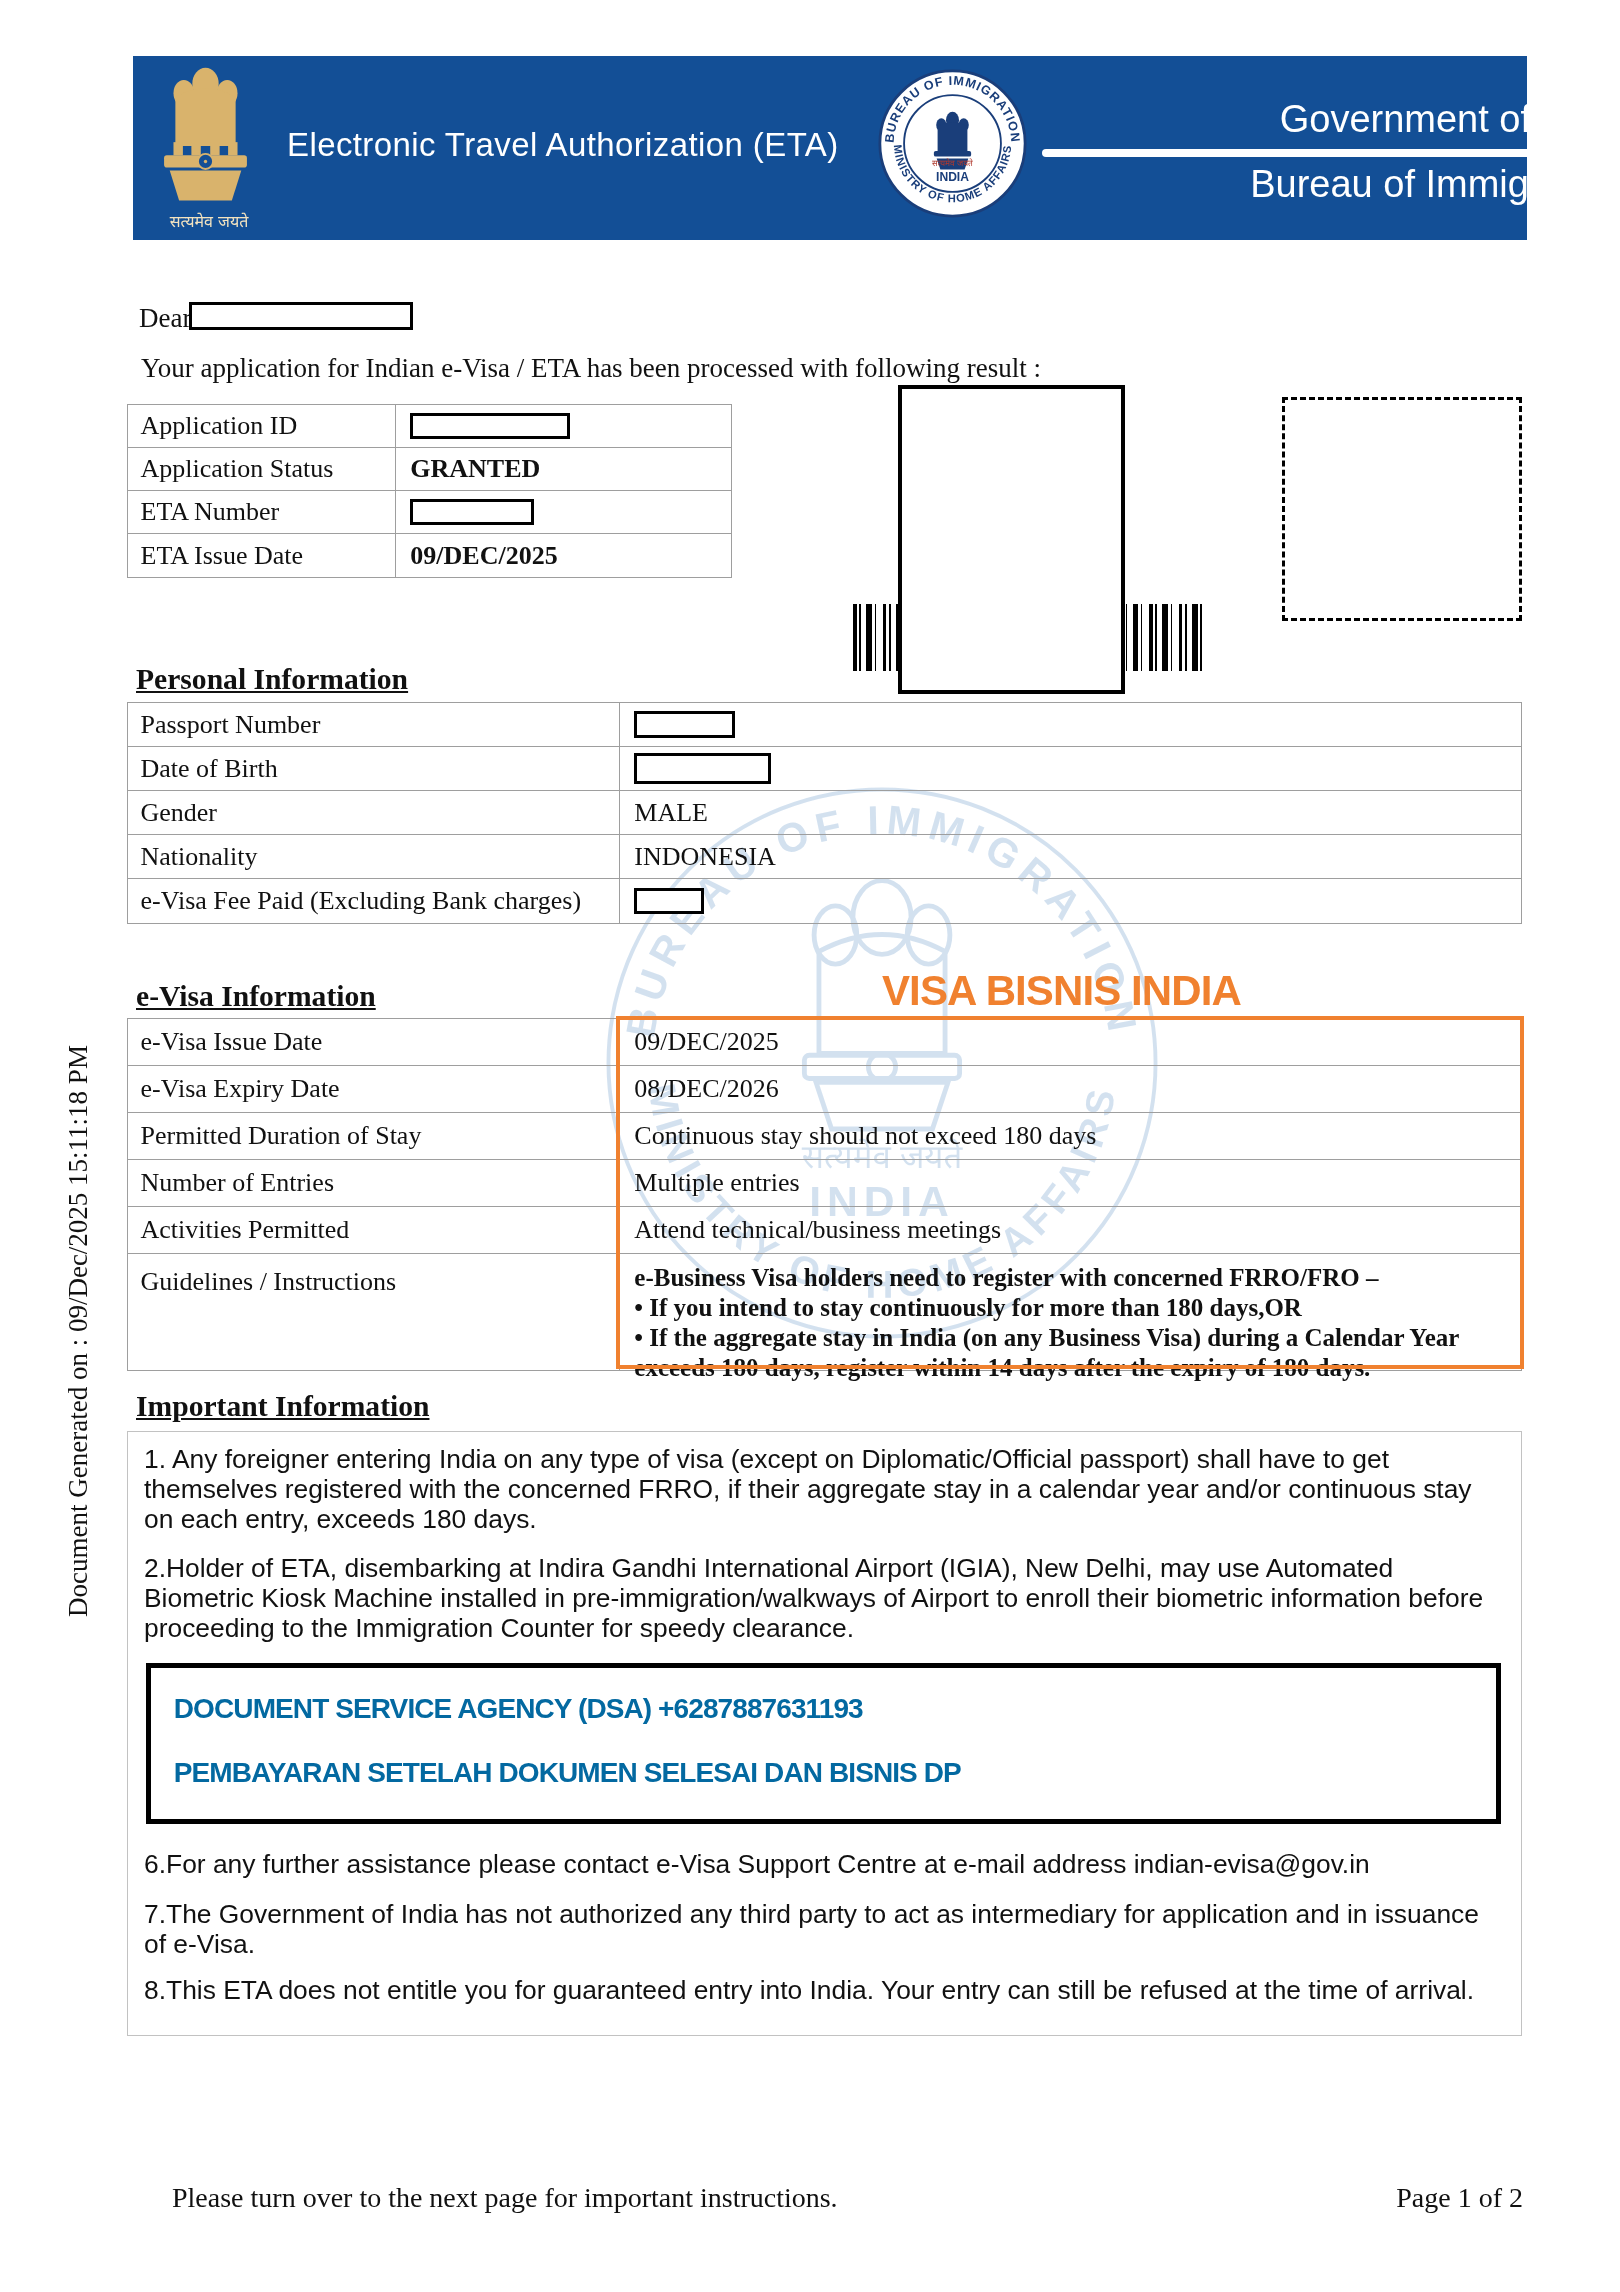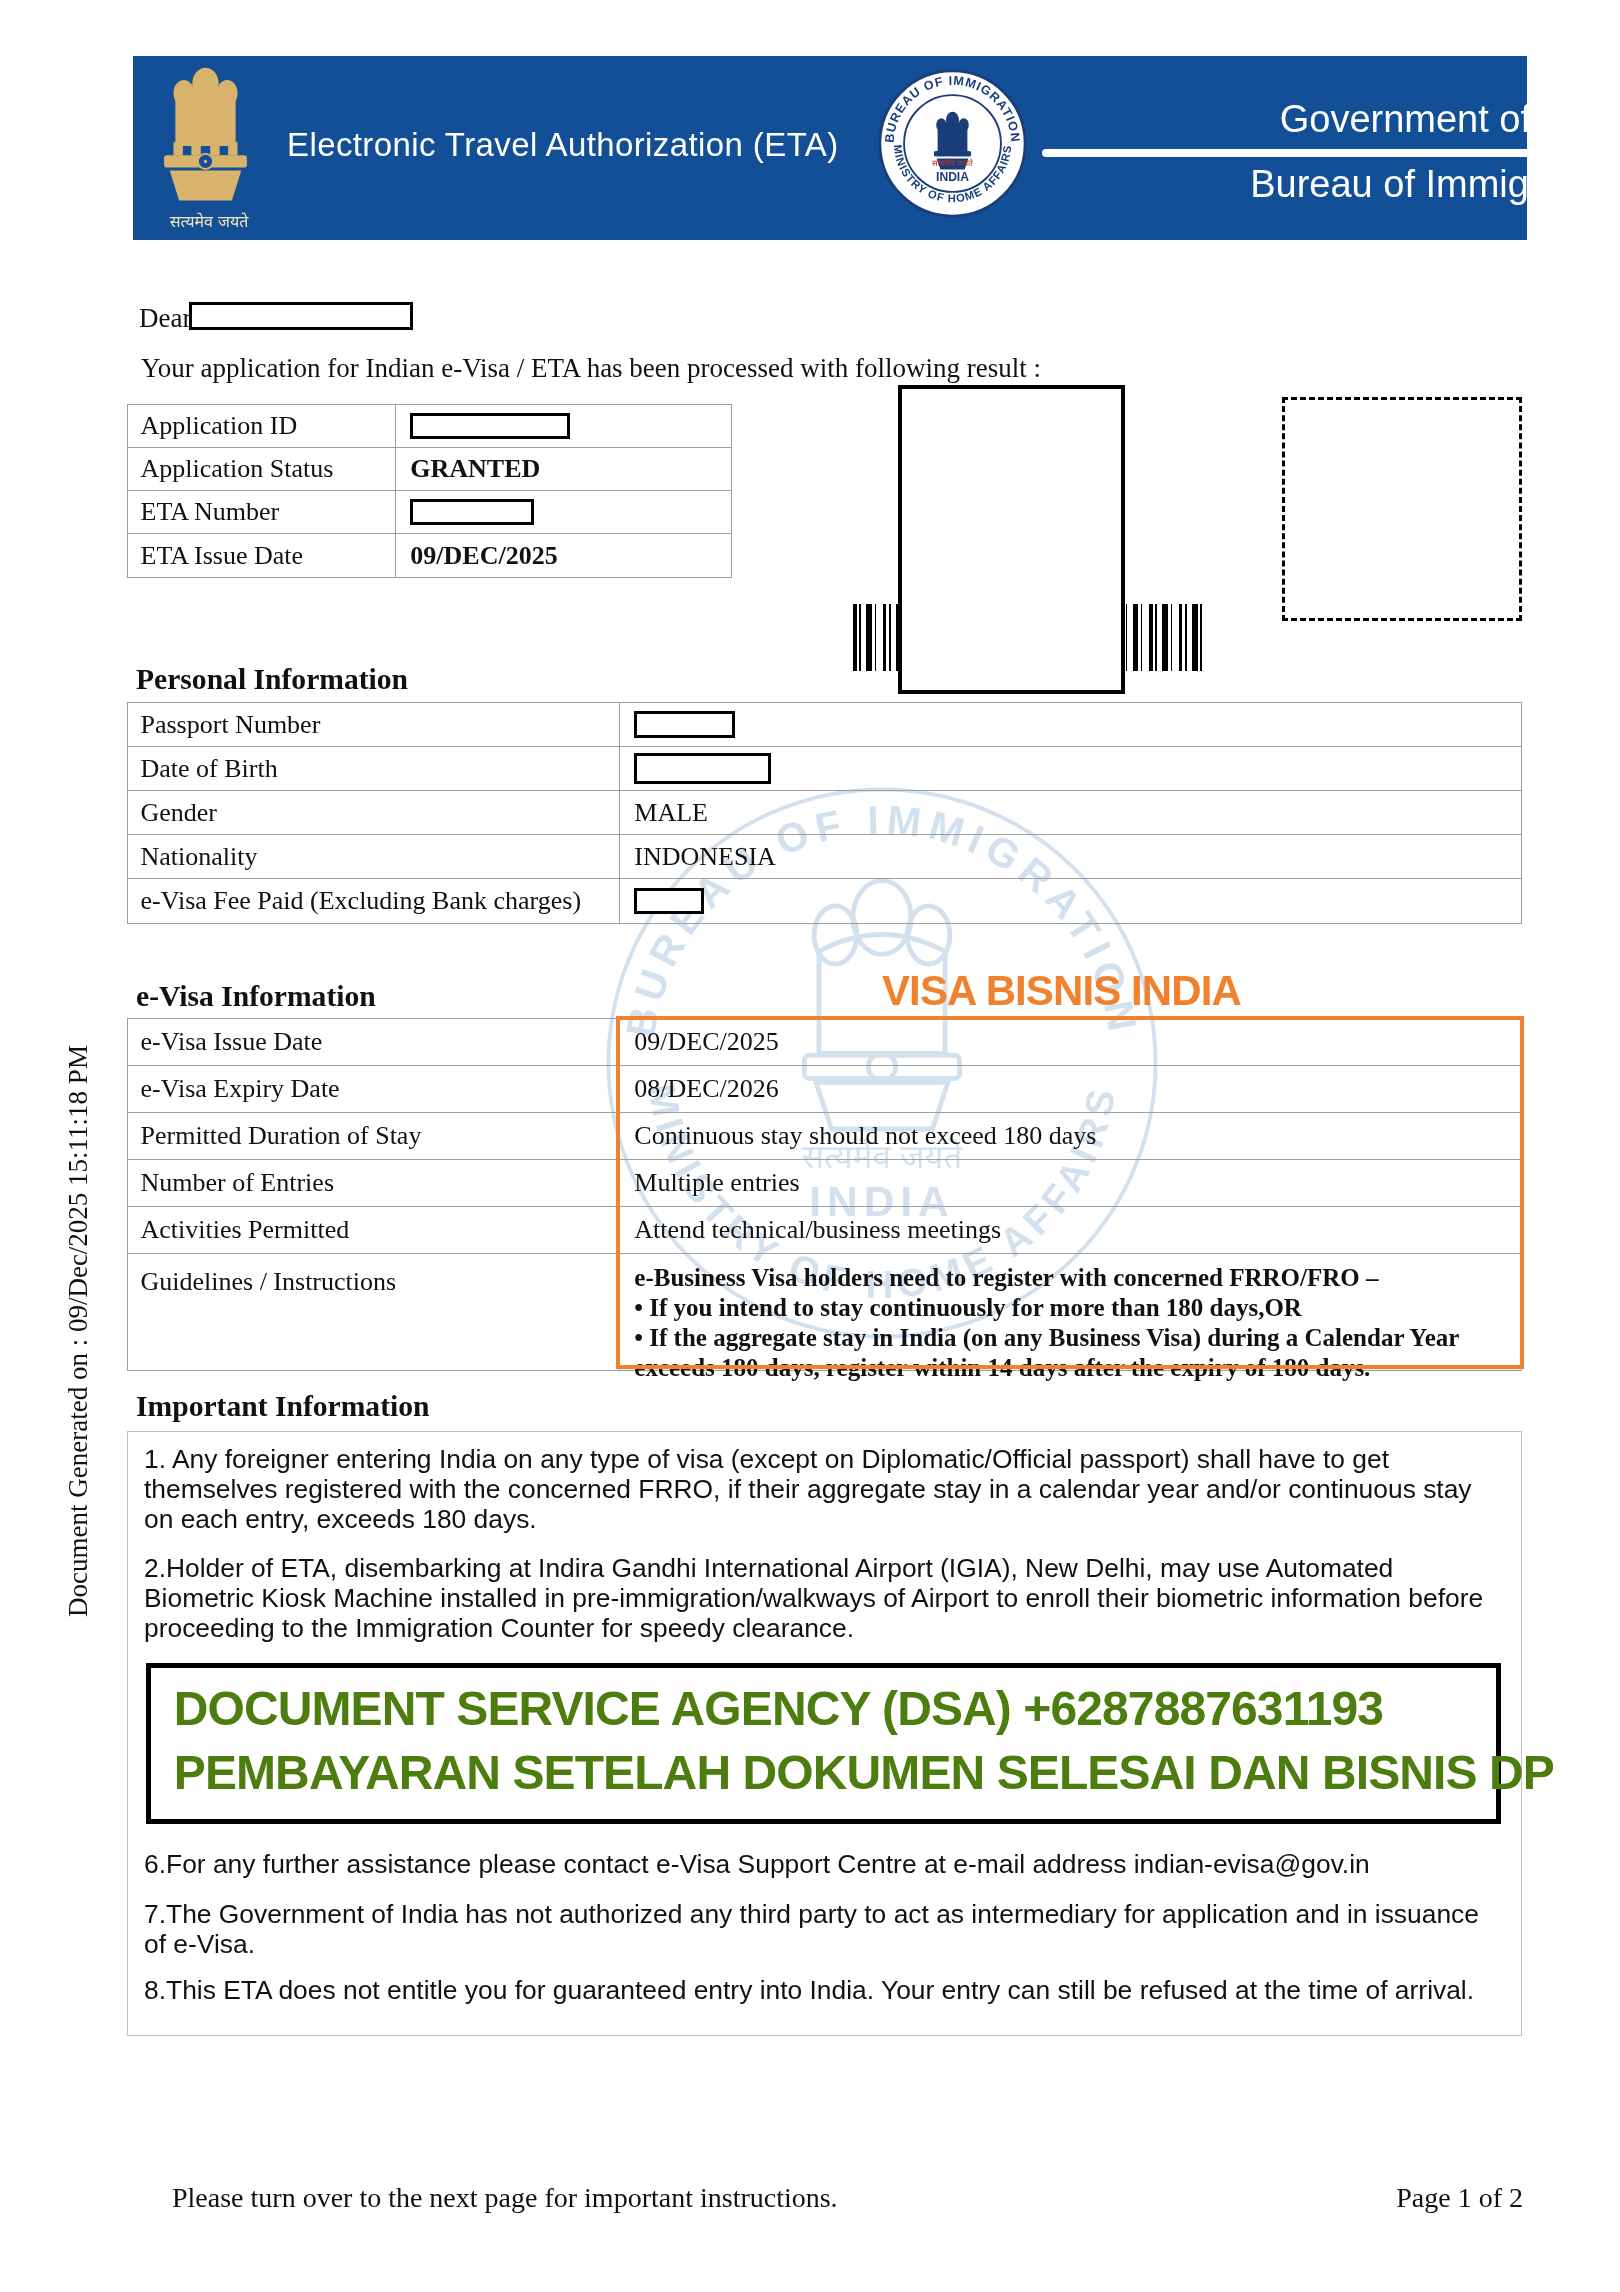--- a/index.html
+++ b/index.html
@@ -38,21 +38,21 @@
   .app-tbl .tlabel{width:267px;}
   .app-tbl .tvalue{flex:1;}
   
   .barcode{position:absolute;left:853px;top:604px;width:350px;height:67px;
     background:repeating-linear-gradient(90deg,#000 0 3.6px,#fff 3.6px 6.3px,#000 6.3px 8px,#fff 8px 13.4px,#000 13.4px 19px,#fff 19px 21.5px,#000 21.5px 23px,#fff 23px 29.6px);}
   .bc-cover{position:absolute;left:898px;top:385px;width:227px;height:309px;background:#fff;
             border:4.5px solid #000;box-sizing:border-box;}
   .photo-box{position:absolute;left:1282px;top:397px;width:240px;height:224px;background:#fff;
              border:3.6px dashed #000;box-sizing:border-box;}
   
-  .sect{position:absolute;font-size:29.6px;font-weight:bold;}
+  .sect{position:absolute;font-size:29.6px;font-weight:bold;text-decoration:underline;}
   
   .per-tbl{left:127px;top:702px;width:1395px;}
   .per-tbl .trow{height:44px;}
   .per-tbl .tlabel{width:491px;}
   .per-tbl .tvalue{flex:1;}
   .ev-tbl{left:127px;top:1018px;width:1395px;}
   .ev-tbl .trow{height:47px;}
   .ev-tbl .tlabel{width:491px;}
   .ev-tbl .tvalue{flex:1;}
   .ev-tbl .g-row{height:116px;align-items:flex-start;}
@@ -65,22 +65,22 @@
         font-weight:bold;font-size:42px;color:#F0812F;letter-spacing:-0.9px;white-space:nowrap;}
   
   .wmark{position:absolute;left:591px;top:772px;width:582px;height:582px;opacity:.45;pointer-events:none;}
   
   .imp-box{position:absolute;left:127px;top:1431px;width:1395px;height:605px;
         border:1.8px solid #c2c2c2;box-sizing:border-box;
         font-family:"Liberation Sans",sans-serif;font-size:26.4px;line-height:30px;
         padding:11.6px 18px 0 16px;}
   .imp-p{margin:0 0 19.7px 0;}
   .dsa-box{border:5.4px solid #000;margin:7.2px 1.8px 25px 1.8px;padding:9px 9px 14.3px 23px;}
-  .dsa-line{font-family:"Liberation Sans",sans-serif;font-weight:bold;font-size:48px;
-        line-height:64px;color:#4d7c0f;letter-spacing:-0.9px;white-space:nowrap;}
+  .dsa-line{font-family:"Liberation Sans",sans-serif;font-weight:bold;font-size:28px;
+        line-height:64px;color:#0369a1;letter-spacing:-0.9px;white-space:nowrap;}
   
   .foot-l{position:absolute;left:172px;top:2182px;font-size:28px;}
   .foot-r{position:absolute;left:1254px;top:2182px;width:269px;text-align:right;font-size:28px;}
   
   .side-note{position:absolute;left:63px;top:1617px;transform:rotate(-90deg);
         transform-origin:0 0;font-size:27px;white-space:nowrap;}
   svg text{font-family:"Liberation Sans",sans-serif;}
 </style>
 </head>
 <body>

